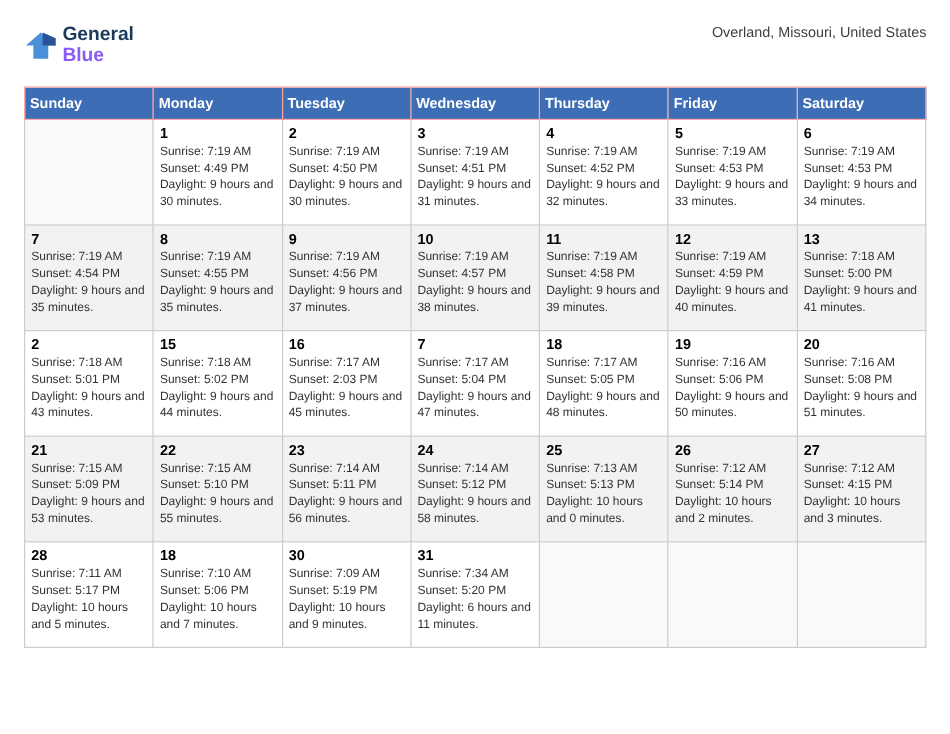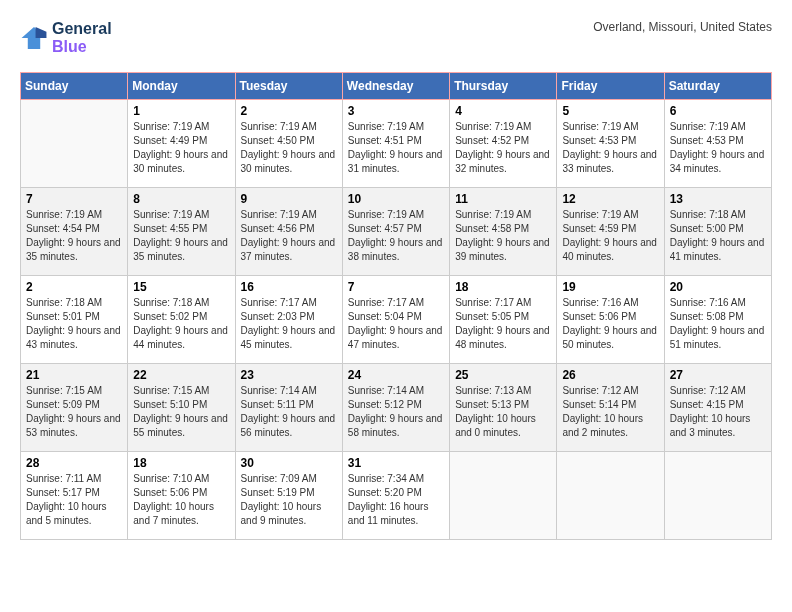--- a/index.html
+++ b/index.html
@@ -360,21 +360,21 @@
           <span>Sunrise: 7:09 AM</span><br>
           <span>Sunset: 5:19 PM</span><br>
           <span>Daylight: 10 hours and 9 minutes.</span>
         </div>
       </td>
         <td>
         <span class="day-number">31</span>
         <div class="day-info">
           <span>Sunrise: 7:34 AM</span><br>
           <span>Sunset: 5:20 PM</span><br>
-          <span>Daylight: 16 hours and 11 minutes.</span>
+          <span>Daylight: 6 hours and 11 minutes.</span>
         </div>
       </td>
         <td class="empty-cell"></td>
         <td class="empty-cell"></td>
         <td class="empty-cell"></td>
       </tr>
     </tbody>
 </table>
 
 </body></html>

